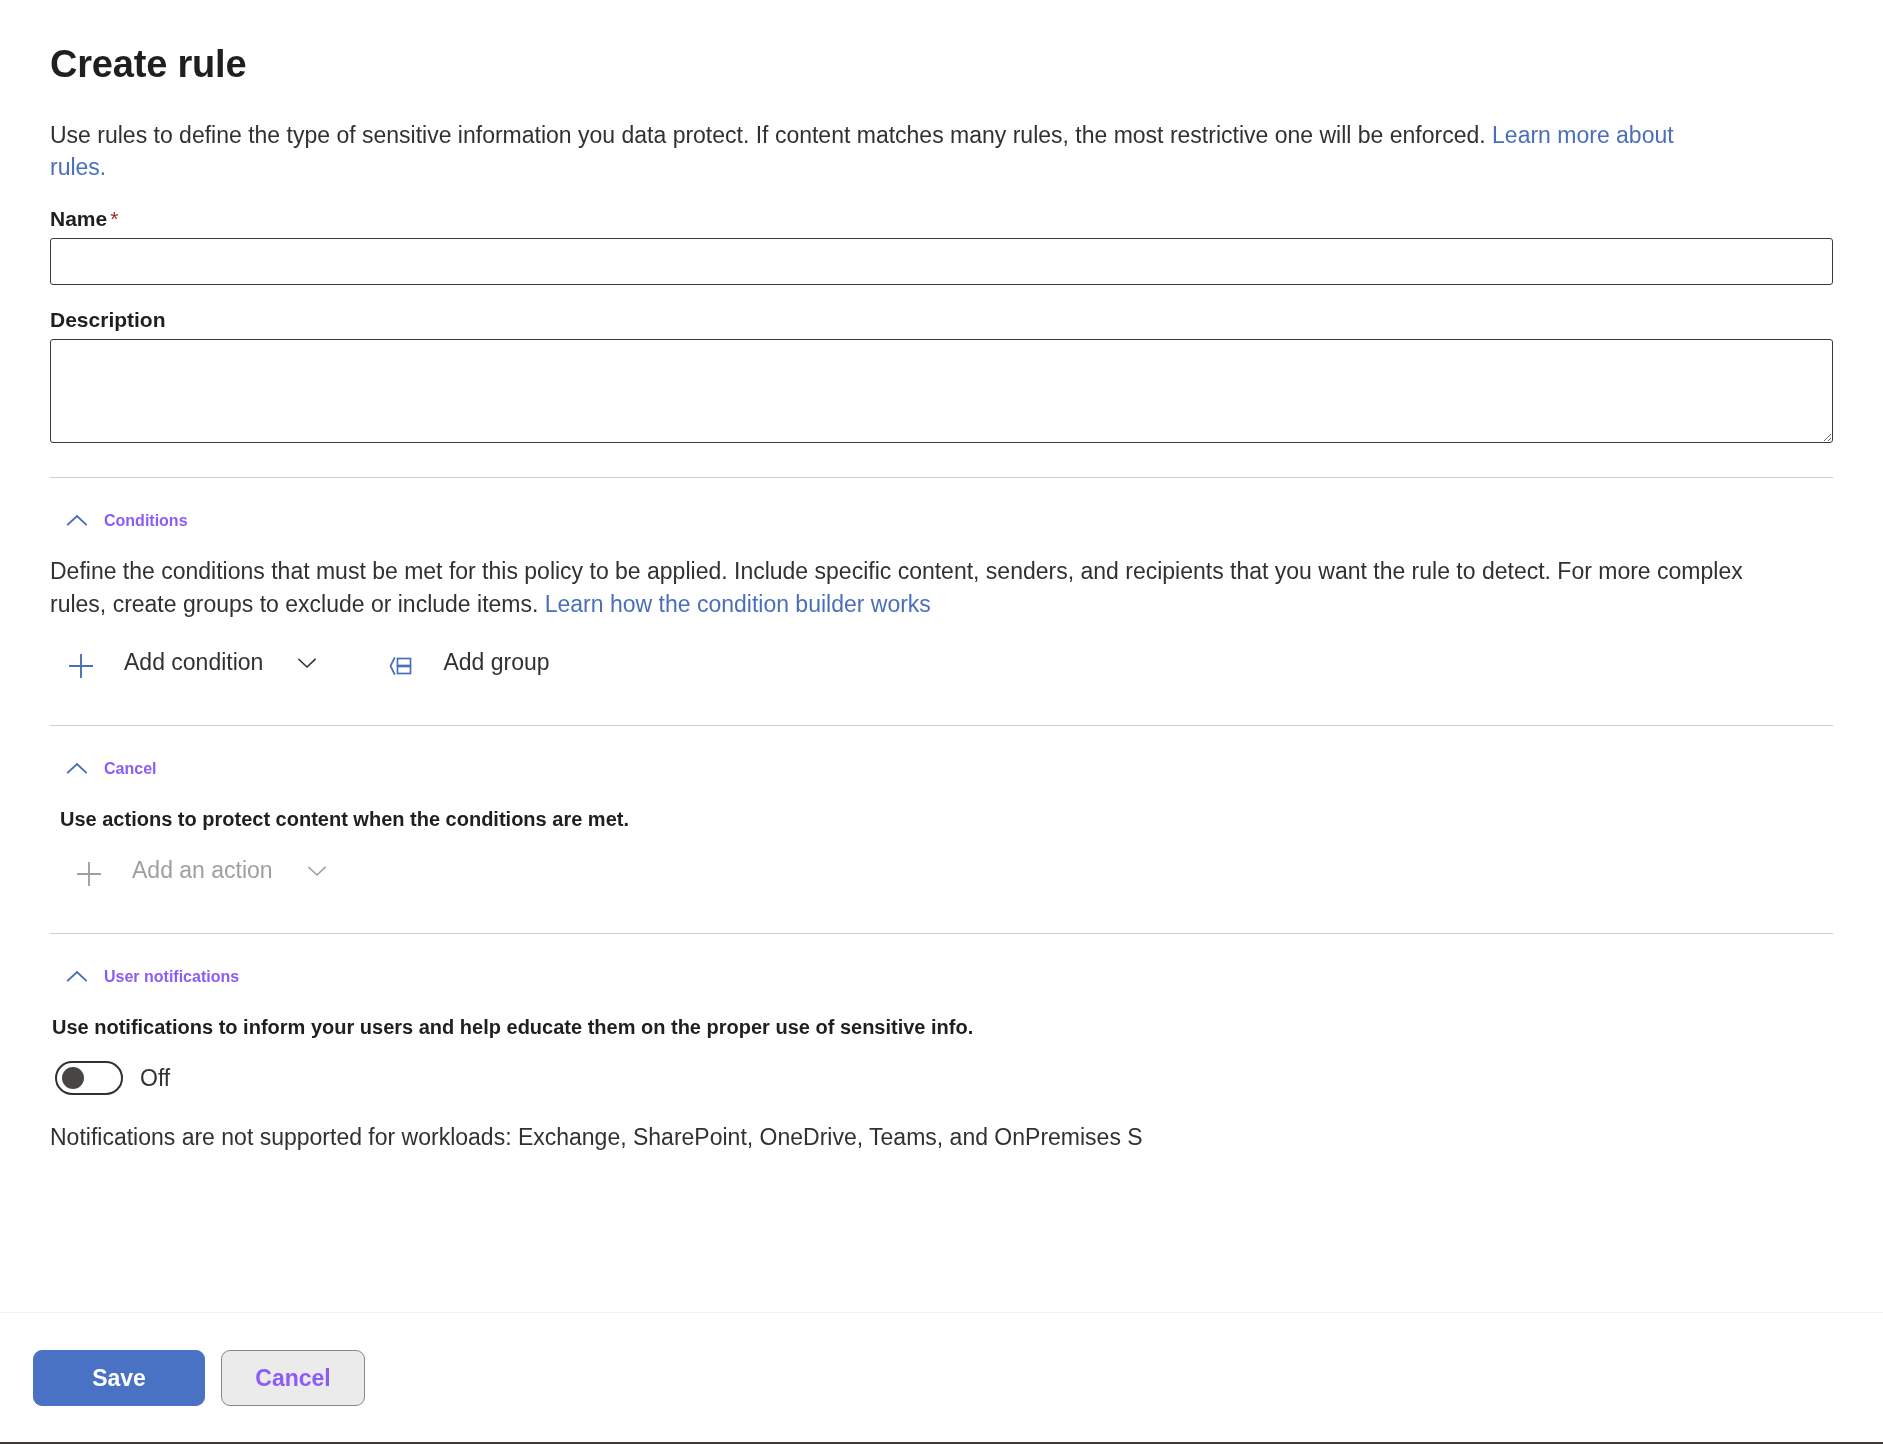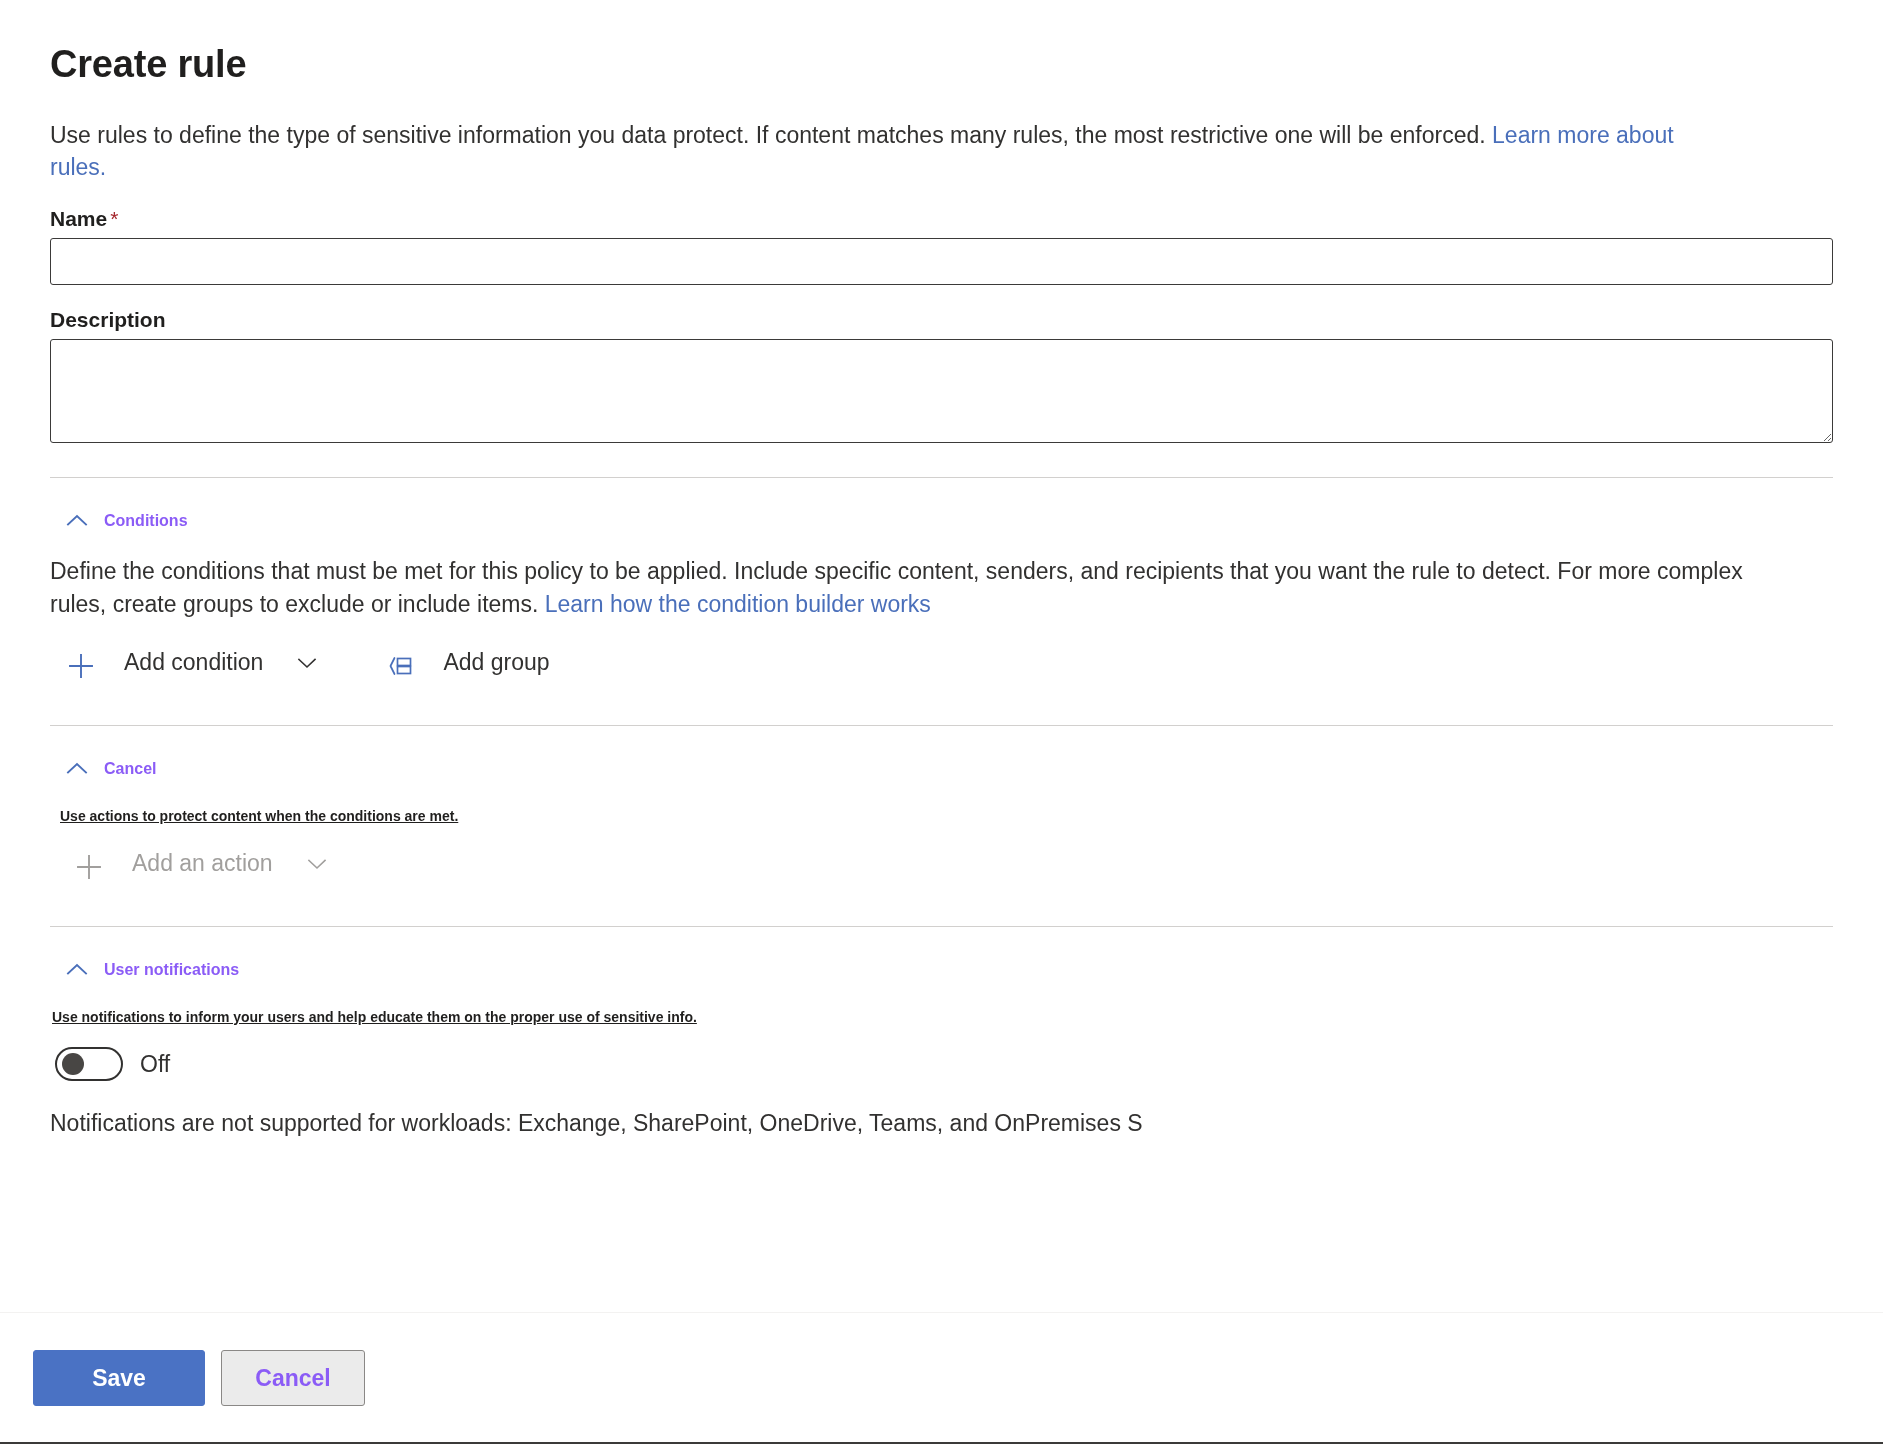--- a/index.html
+++ b/index.html
@@ -132,25 +132,24 @@
   }
 
   .section-desc {
     font-size: 23px;
     line-height: 1.42;
     color: #323130;
     margin: 21px 0 0 0;
     max-width: 1700px;
   }
   .section-desc-bold {
-    font-size: 14px;
+    font-size: 20px;
     font-weight: bold;
     color: #201f1e;
     margin: 26px 0 0 10px;
-    text-decoration: underline;
   }
 
   
   .cmd-row {
     display: flex;
     align-items: center;
     gap: 62px;
     margin: 27px 0 0 14px;
   }
   .cmd-btn {
@@ -240,21 +239,21 @@
     display: flex;
     align-items: flex-start;
     gap: 16px;
   }
   .btn {
     font-family: "Liberation Sans", sans-serif;
     font-size: 23px;
     height: 56px;
     min-width: 172px;
     padding: 0 22px;
-    border-radius: 3px;
+    border-radius: 9px;
     cursor: pointer;
     line-height: 1;
   }
   .btn-primary {
     background: #4a72c4;
     border: 1px solid #4a72c4;
     color: #ffffff;
     font-weight: bold;
   }
   .btn-secondary {

